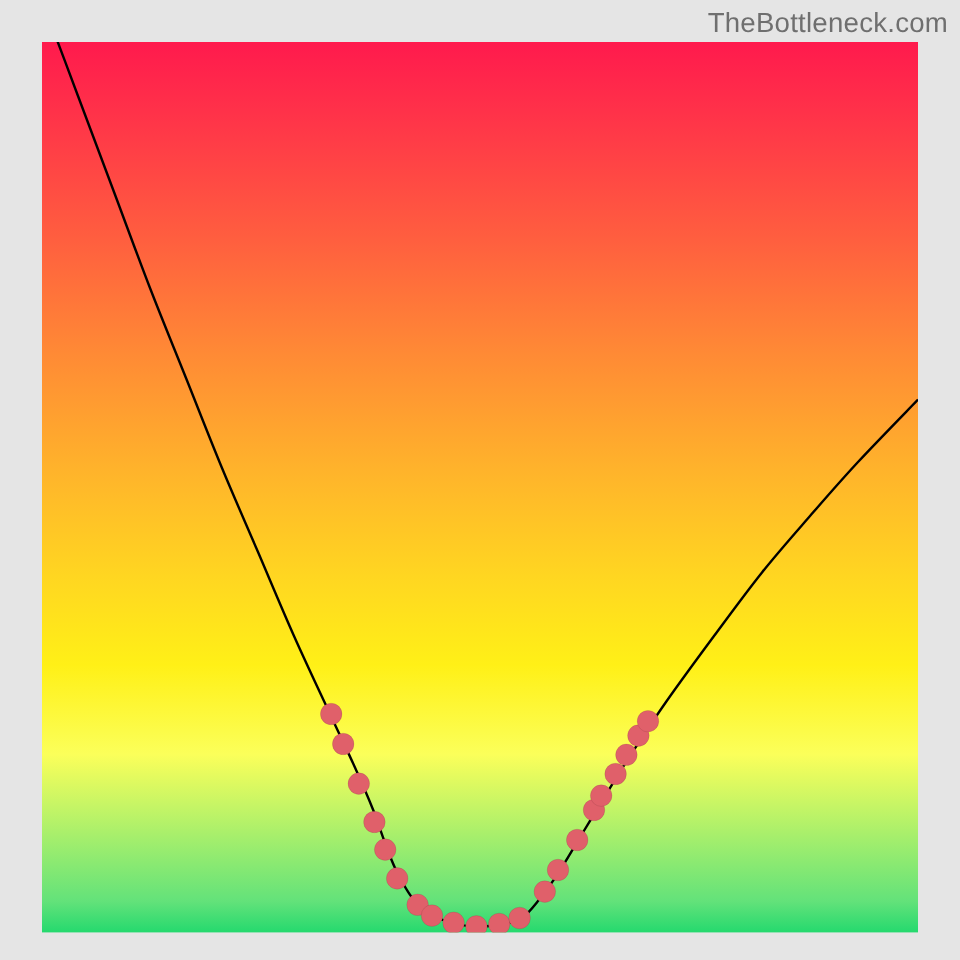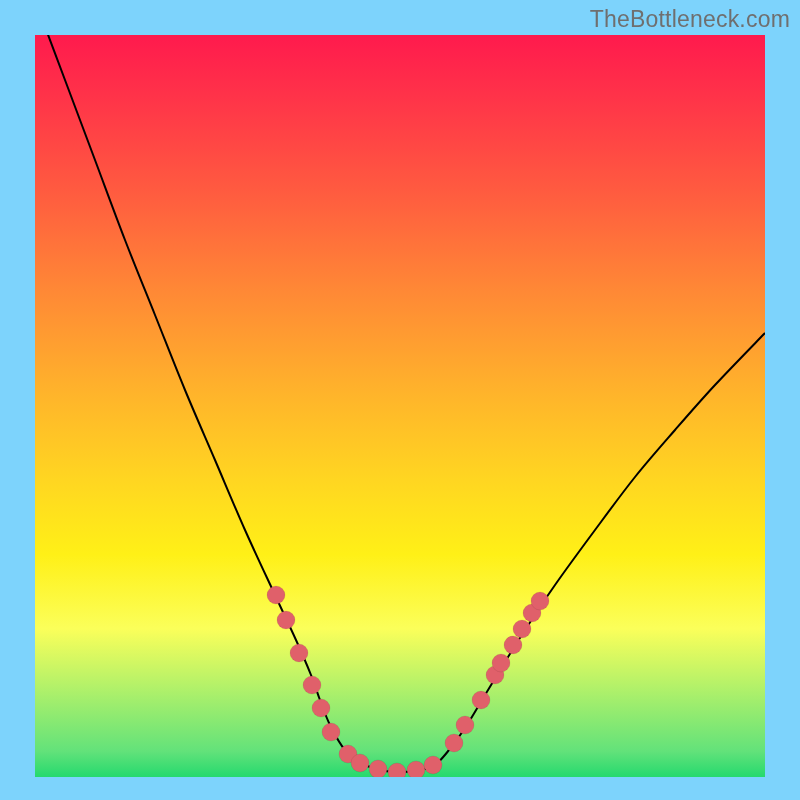--- a/index.html
+++ b/index.html
@@ -8,21 +8,21 @@
     width: 800px;
     height: 800px;
     overflow: hidden;
     background: #000;
     font-family: Arial, Helvetica, sans-serif;
   }
   .frame {
     position: absolute;
     left: 0; top: 0;
     width: 800px; height: 800px;
-    background: #7dd3fc;
+    background: #e5e5e5;
   }
   .plot {
     position: absolute;
     left: 35px;
     top: 35px;
     width: 730px;
     height: 742px;
     background: linear-gradient(to bottom,
       #ff1a4d 0%,
       #ff3249 8%,

